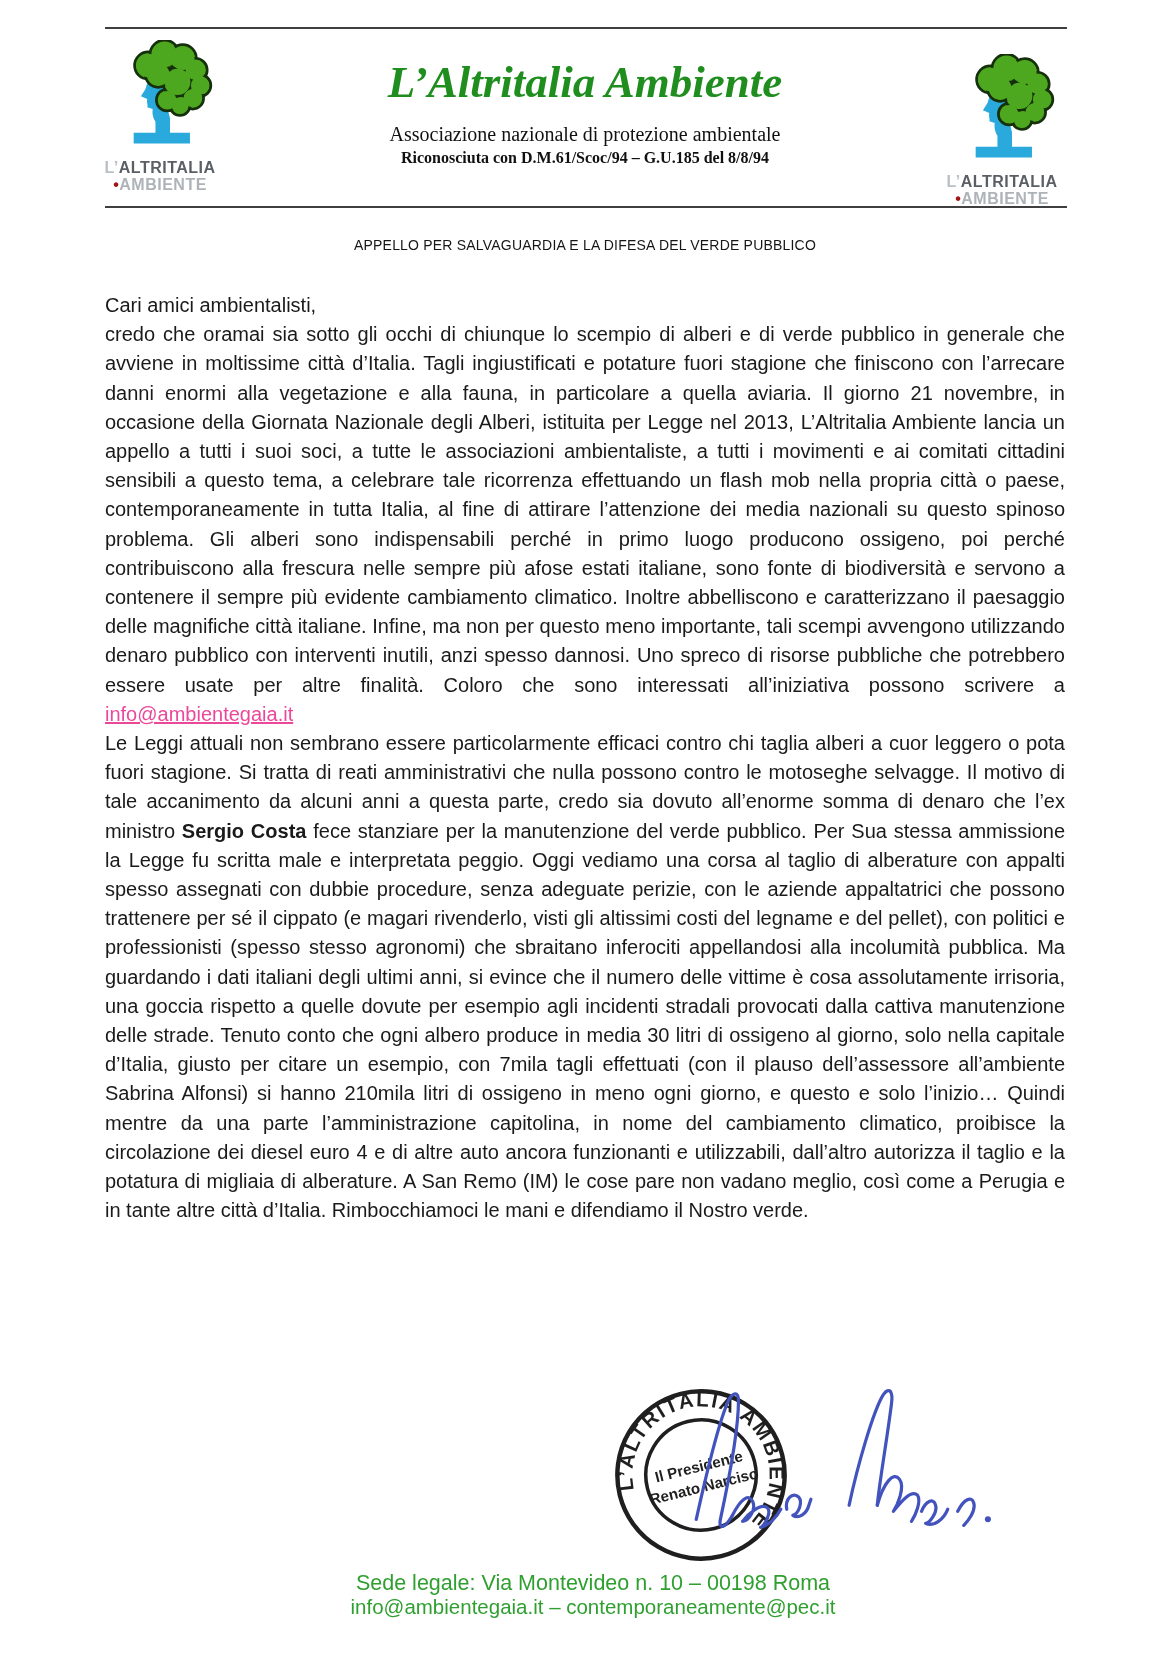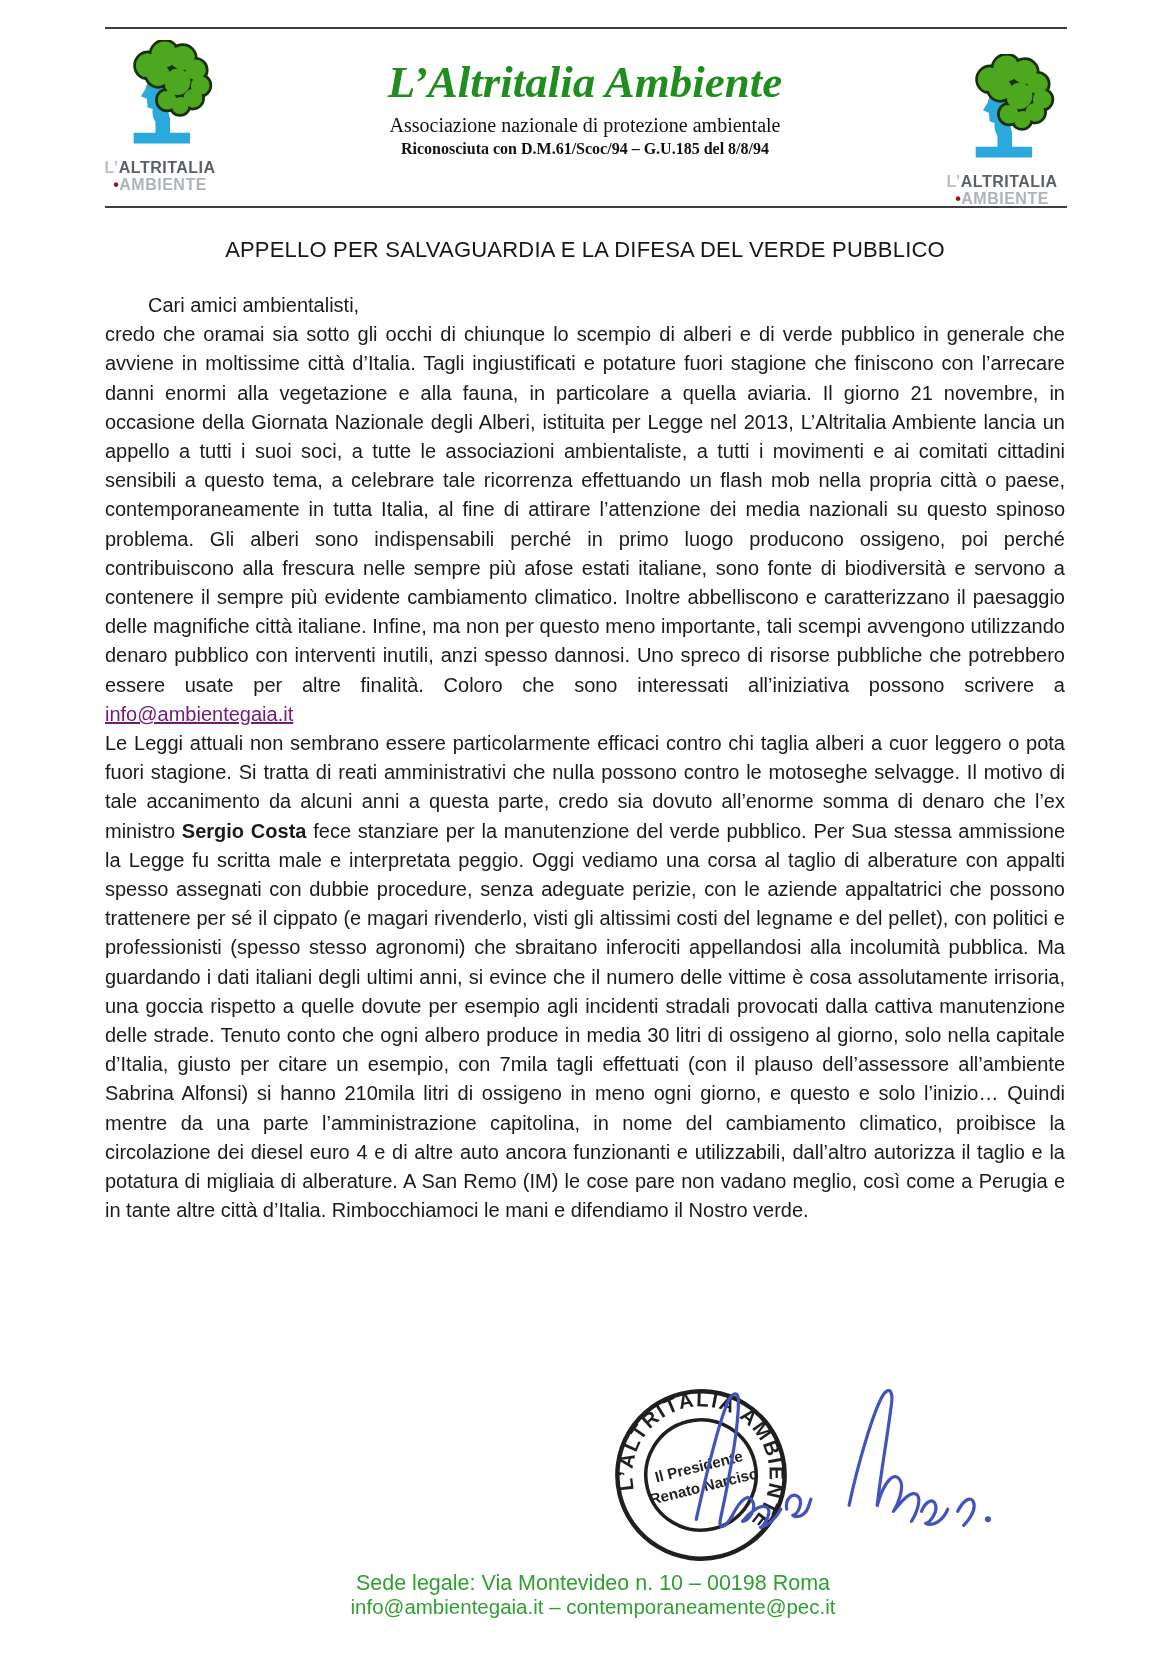--- a/index.html
+++ b/index.html
@@ -26,39 +26,39 @@
   .logo-line2{font-size:16px;color:#adb3b8;font-weight:bold;}
   .logo-line2 .lw-dot{color:#a31414;}
   .header-center{position:absolute;left:240px;width:690px;top:58px;text-align:center;}
   .org-title{
     font-family:"Liberation Serif",serif;
     font-style:italic;font-weight:bold;
     font-size:45px;color:#1f8e1f;line-height:1.1;
   }
   .org-subtitle{
     font-family:"Liberation Serif",serif;
-    font-size:20px;color:#111;margin-top:6px;
+    font-size:20px;color:#111;margin-top:15px;
   }
   .org-recognition{
     font-family:"Liberation Serif",serif;
     font-size:16px;font-weight:600;color:#111;margin-top:3px;
   }
 
   
   .doc-title{
     position:absolute;left:105px;width:960px;top:237px;
-    text-align:center;font-size:22px;letter-spacing:.2px;color:#161616;
+    text-align:center;font-size:14px;letter-spacing:.2px;color:#161616;
   }
   .content{
     position:absolute;left:105px;width:960px;top:291px;
     font-size:20px;line-height:29.2px;text-align:justify;
     color:#1a1a1a;
   }
-  .salutation{text-align:left;margin-left:43px;}
-  .email-link{color:#701a75;text-decoration:underline;cursor:pointer;}
+  .salutation{text-align:left;}
+  .email-link{color:#ec4899;text-decoration:underline;cursor:pointer;}
   .section-heading{text-align:center;font-weight:bold;}
   .bold{font-weight:bold;}
 
   
   .stamp-wrap{position:absolute;left:612px;top:1386px;width:178px;height:178px;transform:rotate(-14deg);}
   .stamp-wrap svg{display:block;}
   .signature-wrap{position:absolute;left:652px;top:1378px;width:352px;height:162px;}
 
   
   .footer{

